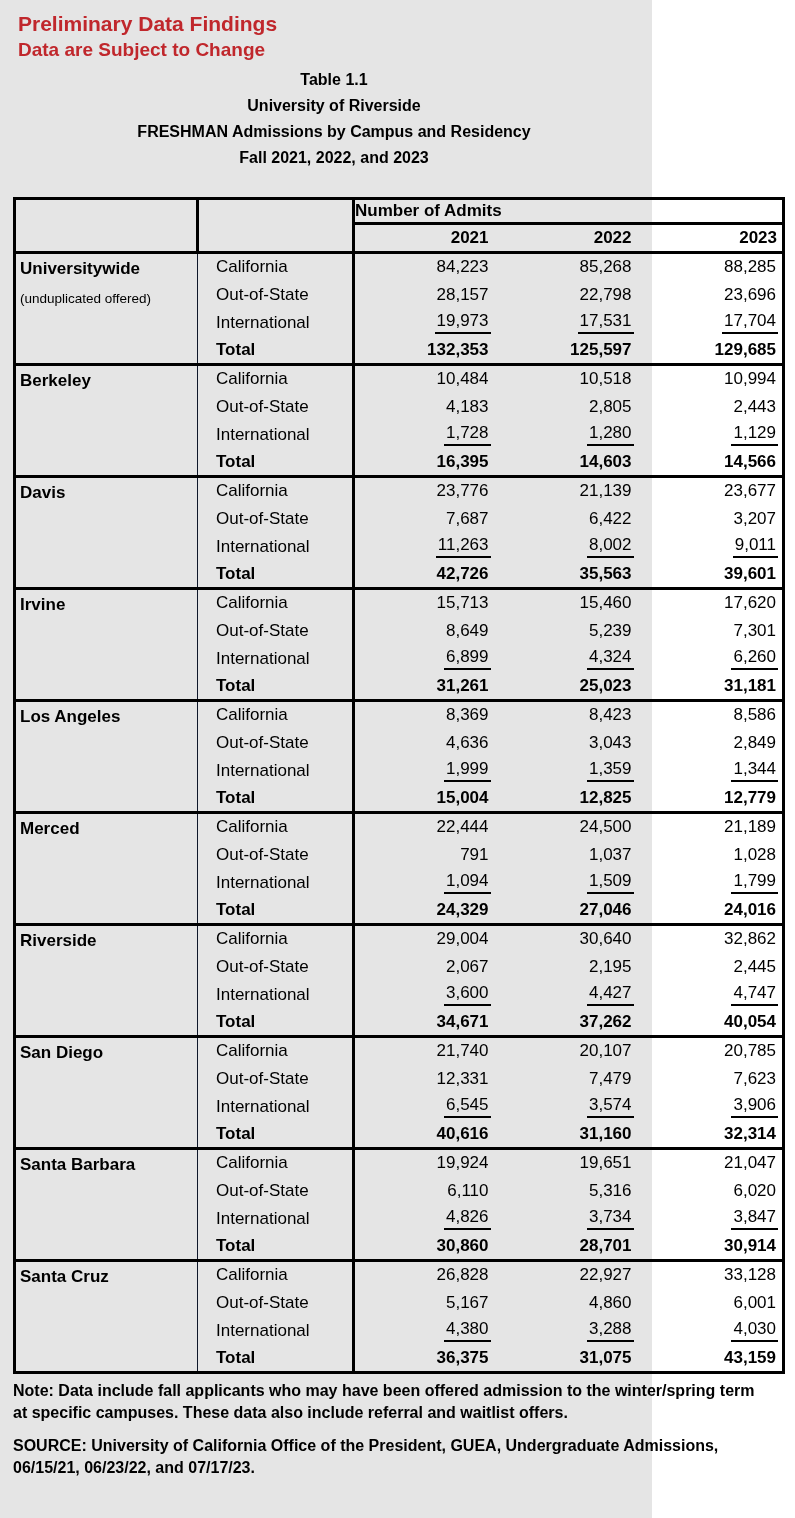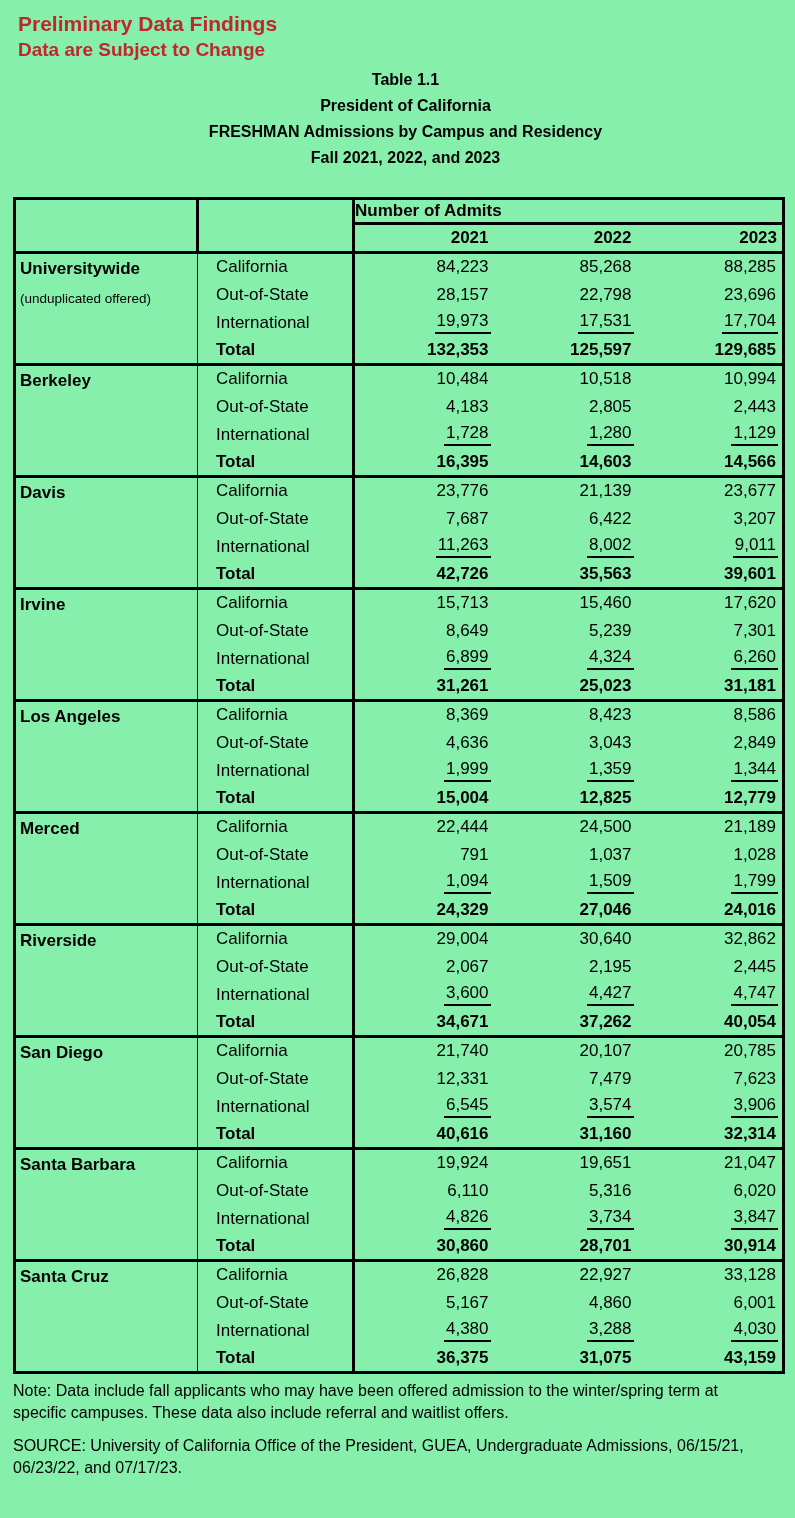--- a/index.html
+++ b/index.html
@@ -2,21 +2,21 @@
 <html><head>
 <meta charset="utf-8">
 <style>
   * { box-sizing: border-box; }
   html, body { margin: 0; padding: 0; background: #fff; }
   body {
     width: 795px;
     font-family: "Liberation Sans", sans-serif;
     color: #000;
   }
-  .page { position: relative; width: 795px; min-height: 1518px; background: #86efac; }
+  .page { position: relative; width: 652px; min-height: 1518px; background: #e5e5e5; }
 
   
   .banner { padding: 12px 0 0 18px; font-weight: bold; }
   .banner-line1 { font-size: 21px; line-height: 24px; }
   .banner-line2 { font-size: 19px; line-height: 22px; margin-top: 3px; }
 
   
   .title-block {
     text-align: center;
     font-weight: bold;
@@ -76,37 +76,37 @@
   tr.row-total td { font-weight: bold; }
 
   span.underlined {
     display: inline-block;
     border-bottom: 2px solid #000;
     padding: 0 2px 1px 2px;
     margin-right: -2px;
   }
 
   
-  .notes { margin: 6px 0 0 13px; width: 745px; font-size: 16px; line-height: 22px; }
+  .notes { margin: 6px 0 0 13px; width: 745px; font-size: 16px; line-height: 22px; font-weight: bold; }
   .notes p { margin: 0; }
   .notes .source-text { margin-top: 11px; }
 </style>
 </head>
 <body>
 
 <div class="page">
 
   <div class="banner" style="color: rgb(192, 39, 44);">
     <div class="banner-line1">Preliminary Data Findings</div>
     <div class="banner-line2">Data are Subject to Change</div>
   </div>
 
   <div class="title-block">
     <div>Table 1.1</div>
-    <div>President of California</div>
+    <div>University of Riverside</div>
     <div>FRESHMAN Admissions by Campus and Residency</div>
     <div>Fall 2021, 2022, and 2023</div>
   </div>
 
   <table class="data-table">
     <colgroup>
       <col style="width:183px">
       <col style="width:156px">
       <col style="width:143px">
       <col style="width:143px">

